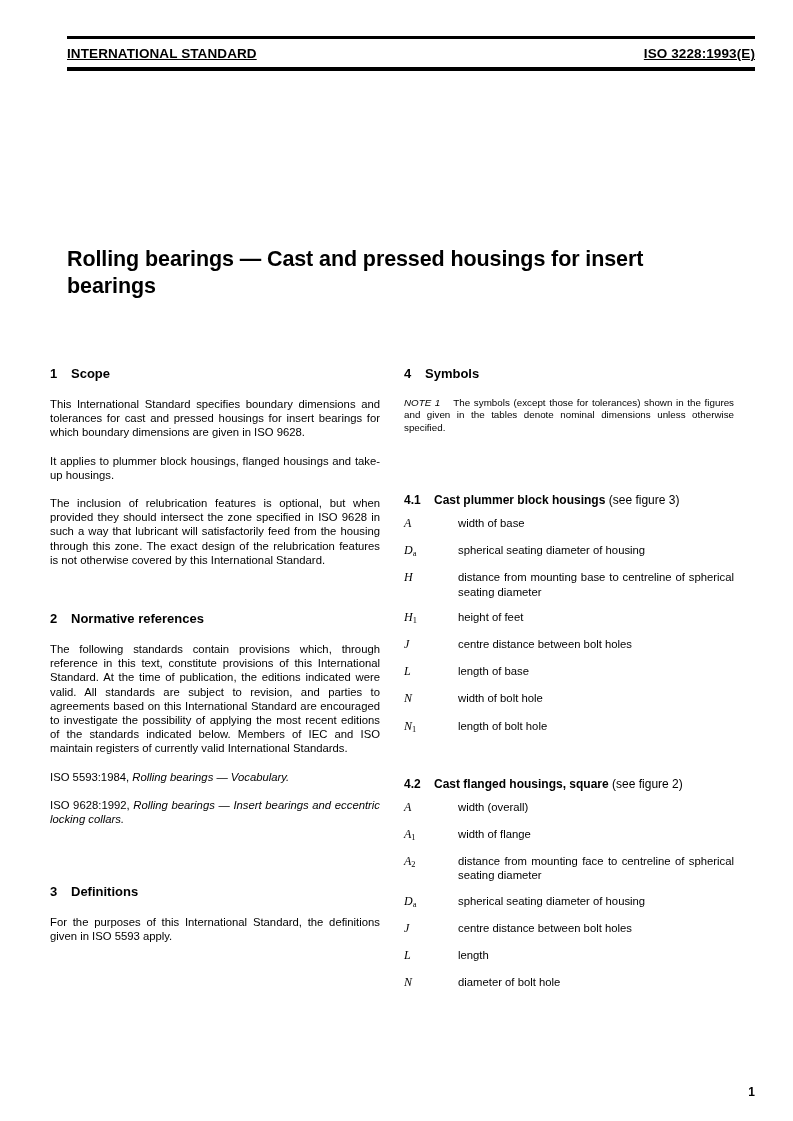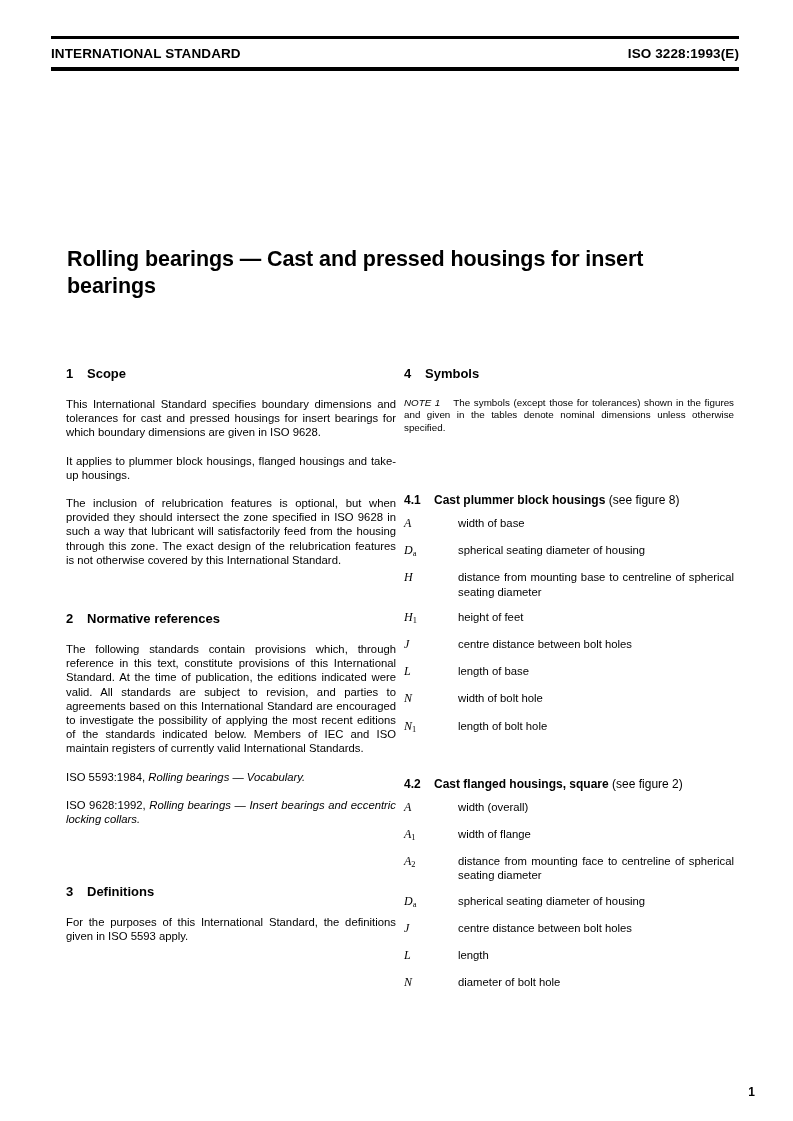--- a/index.html
+++ b/index.html
@@ -15,23 +15,24 @@
     position: relative;
     width: 793px;
     height: 1121px;
     background: #ffffff;
     overflow: hidden;
   }
 
   
   .header-block {
     position: absolute;
-    left: 51px;
+    left: 67px;
     top: 36px;
     width: 688px;
+    text-decoration: underline;
   }
   .rule-top {
     height: 3px;
     background: #000;
     width: 100%;
   }
   .rule-bottom {
     height: 4px;
     background: #000;
     width: 100%;
@@ -64,21 +65,21 @@
     line-height: 27px;
     letter-spacing: -0.1px;
   }
 
   
   .col {
     position: absolute;
     top: 366px;
     width: 330px;
   }
-  .col-left { left: 66px; }
+  .col-left { left: 50px; }
   .col-right { left: 404px; }
 
   h2.sec {
     font-size: 13px;
     font-weight: bold;
     margin: 0 0 15px 0;
     line-height: 16px;
   }
   h2.sec .num {
     display: inline-block;
@@ -212,21 +213,21 @@
   </div>
 
   <div class="col col-right">
 
     <h2 class="sec"><span class="num">4</span><span>Symbols</span></h2>
 
     <p class="note"><span class="notelabel">NOTE 1</span><span>The symbols (except those for tolerances) shown in the figures and given in the tables denote nominal dimensions unless otherwise specified.</span></p>
 
     <div class="spacer-lg"></div>
 
-    <h3 class="subsec"><span class="num">4.1</span><span>Cast plummer block housings</span><span class="lightpart"> (see figure 8)</span></h3>
+    <h3 class="subsec"><span class="num">4.1</span><span>Cast plummer block housings</span><span class="lightpart"> (see figure 3)</span></h3>
 
     <div class="symlist">
       <div class="symrow">
         <div class="sym"><span>A</span><sub></sub></div>
         <div class="desc nojust">width of base</div>
       </div>
       <div class="symrow">
         <div class="sym"><span>D</span><sub>a</sub></div>
         <div class="desc nojust">spherical seating diameter of housing</div>
       </div>

